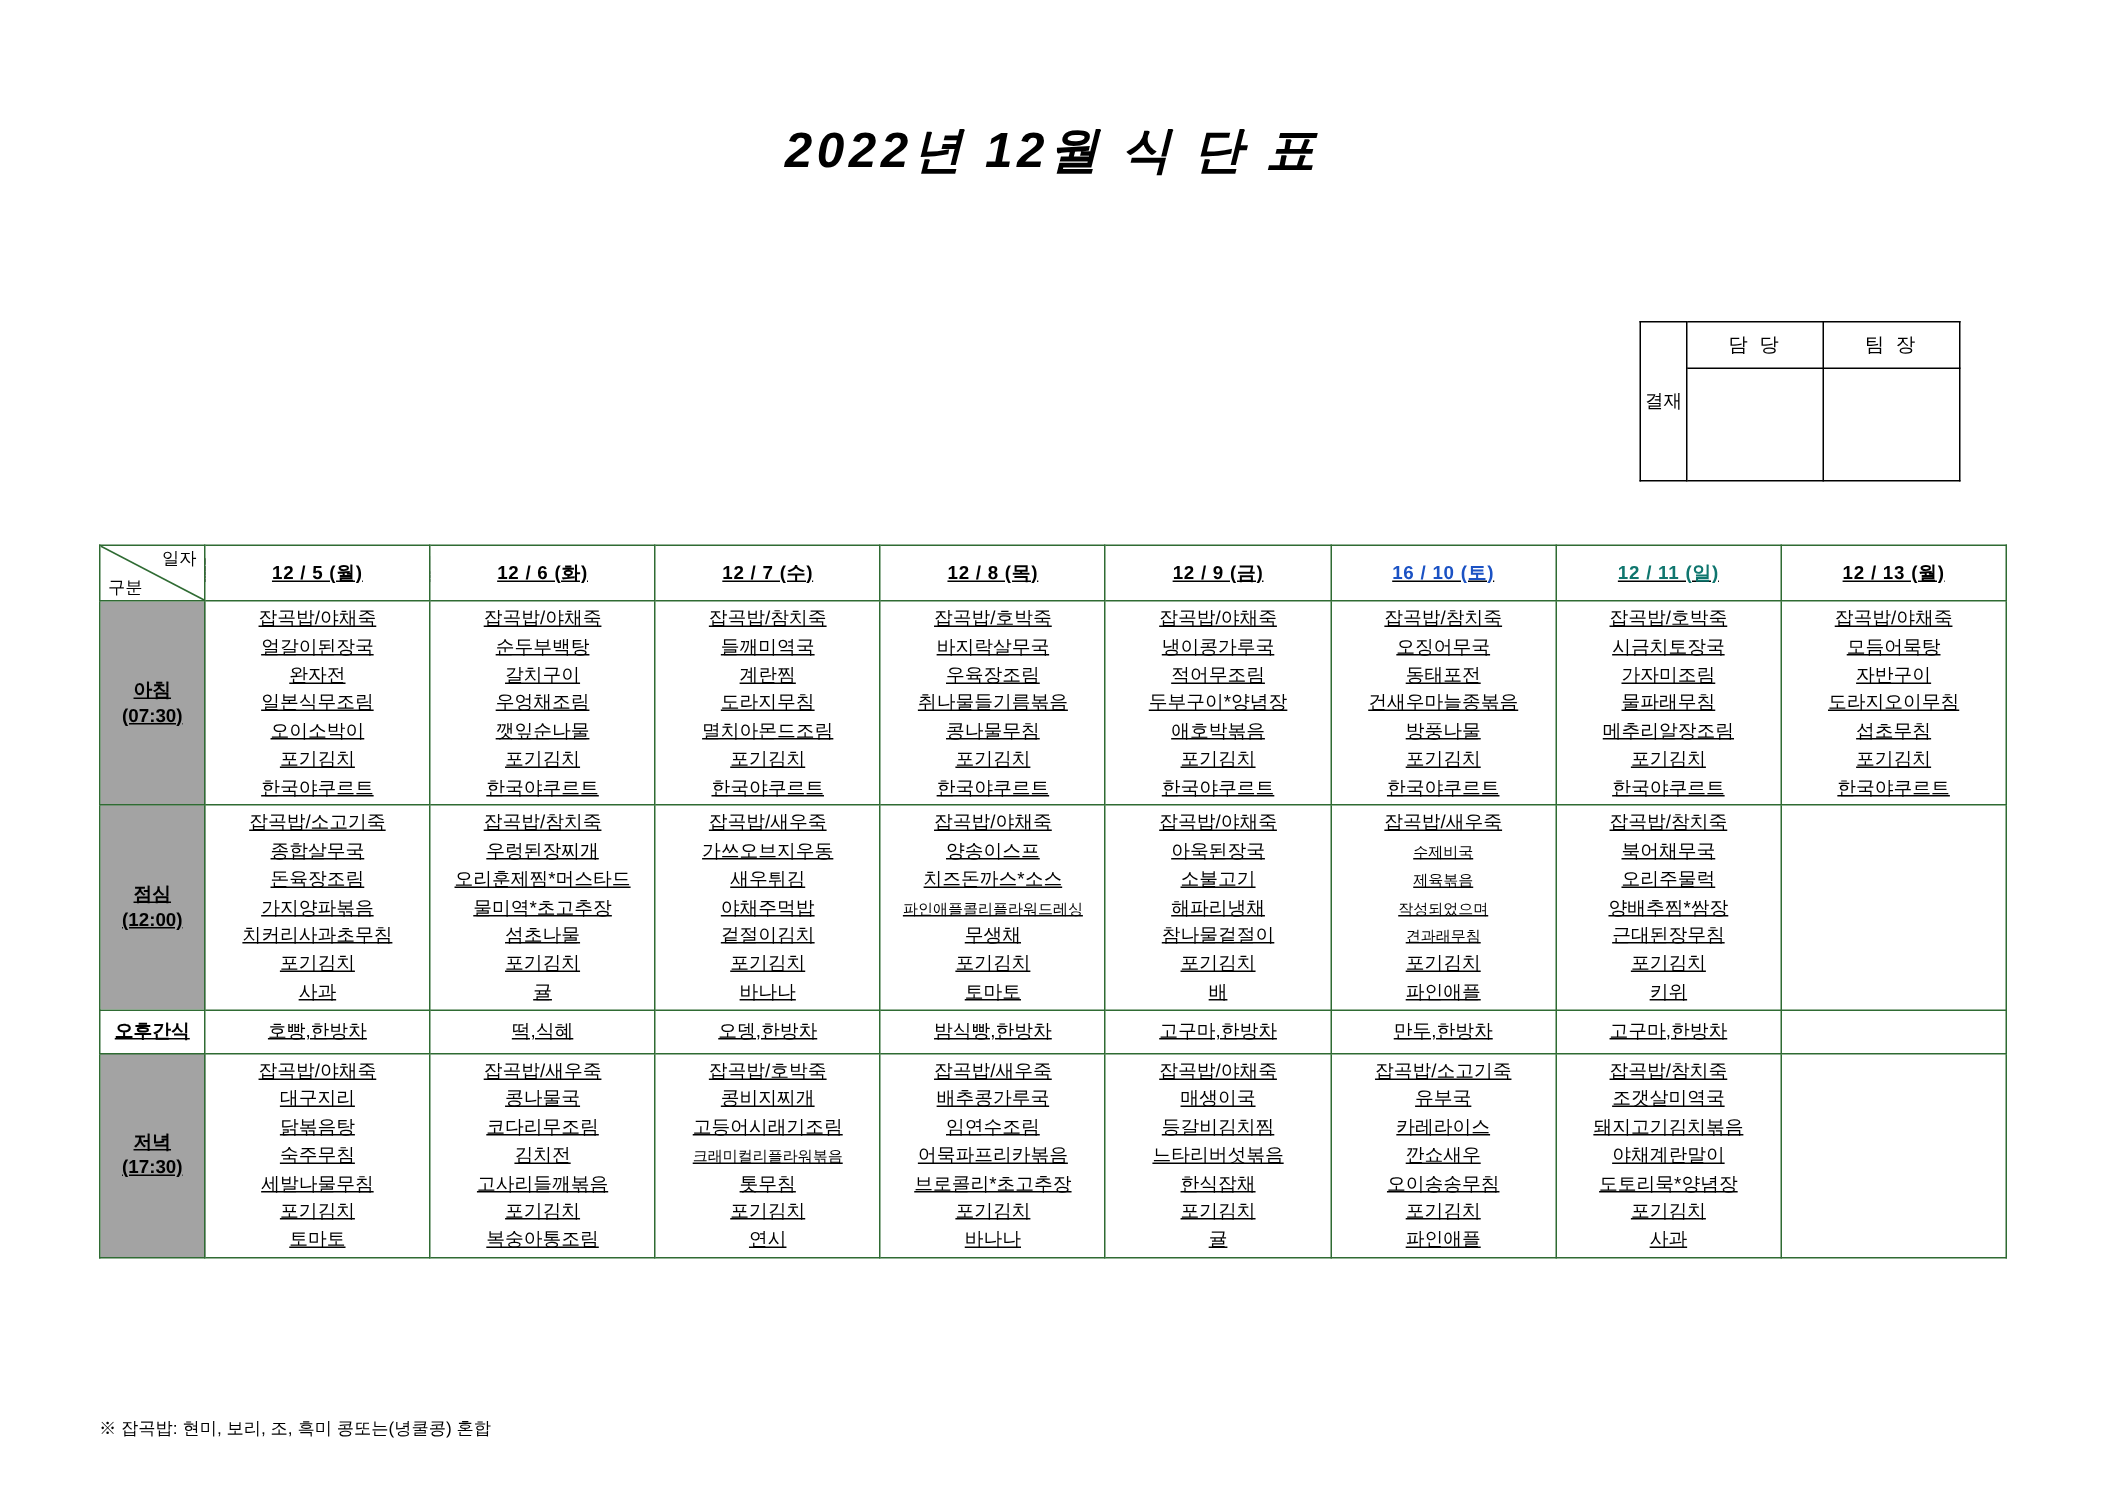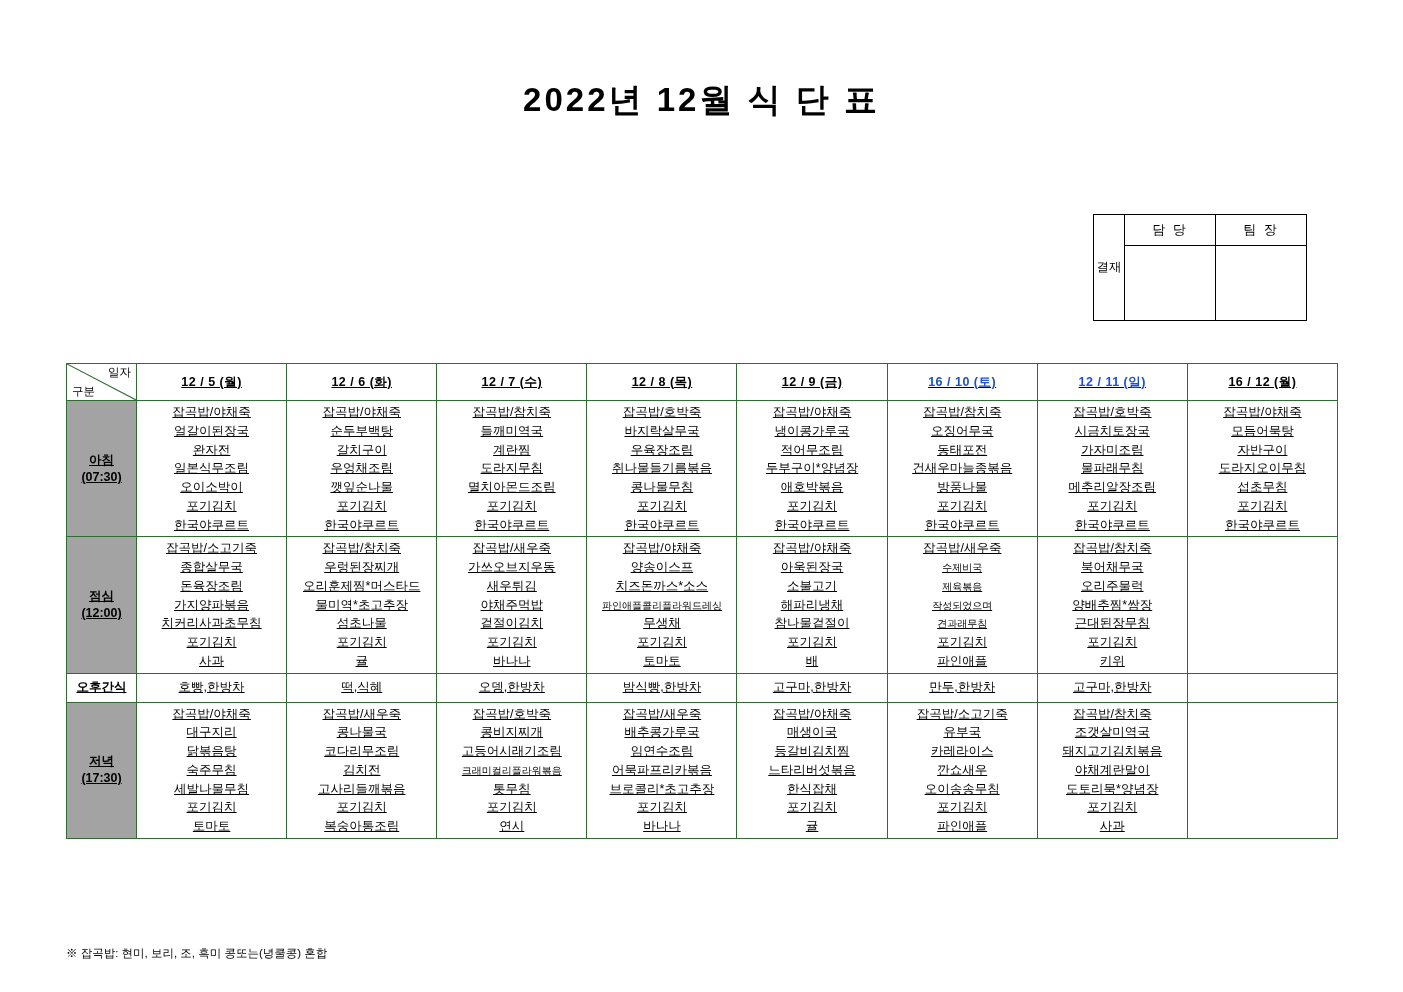--- a/index.html
+++ b/index.html
@@ -19,20 +19,21 @@
     position: relative;
     width: 1403px;
     height: 992px;
   }
   .title {
     text-align: center;
     font-size: 33px;
     font-weight: bold;
     letter-spacing: 3px;
     margin-top: 78px;
+    font-style: italic;
   }
   .approval-box {
     position: absolute;
     right: 96px;
     top: 136px;
     border-collapse: collapse;
   }
   .approval-box td {
     border: 1px solid #000;
     font-size: 13px;
@@ -104,21 +105,21 @@
     font-size: 11.5px;
   }
   td.dayhead {
     height: 32px;
     font-size: 15px;
     font-weight: bold;
     background: #ffffff;
     letter-spacing: 0.5px;
   }
   td.dayhead.sat { color: #1b52c4; }
-  td.dayhead.sun { color: #1d4ed8; }
+  td.dayhead.sun { color: #0f766e; }
   td.rowlabel {
     background: #a3a3a3;
     font-weight: bold;
     font-size: 13px;
     line-height: 1.35;
     width: 70px;
   }
   td.snacklabel {
     background: #ffffff;
     font-weight: bold;
@@ -186,21 +187,21 @@
             <span class="lbl-date">일자</span>
             <span class="lbl-div">구분</span>
           </td>
           <td class="dayhead">12 / 5 (월)</td>
           <td class="dayhead">12 / 6 (화)</td>
           <td class="dayhead">12 / 7 (수)</td>
           <td class="dayhead">12 / 8 (목)</td>
           <td class="dayhead">12 / 9 (금)</td>
           <td class="dayhead sat">16 / 10 (토)</td>
           <td class="dayhead sun">12 / 11 (일)</td>
-          <td class="dayhead">16 / 12 (월)</td>
+          <td class="dayhead">12 / 13 (월)</td>
         </tr>
         <tr>
           <td class="rowlabel">아침<br>(07:30)</td>
           <td class="meal">잡곡밥/야채죽<br>얼갈이된장국<br>완자전<br>일본식무조림<br>오이소박이<br>포기김치<br>한국야쿠르트</td>
           <td class="meal">잡곡밥/야채죽<br>순두부백탕<br>갈치구이<br>우엉채조림<br>깻잎순나물<br>포기김치<br>한국야쿠르트</td>
           <td class="meal">잡곡밥/참치죽<br>들깨미역국<br>계란찜<br>도라지무침<br>멸치아몬드조림<br>포기김치<br>한국야쿠르트</td>
           <td class="meal">잡곡밥/호박죽<br>바지락살무국<br>우육장조림<br>취나물들기름볶음<br>콩나물무침<br>포기김치<br>한국야쿠르트</td>
           <td class="meal">잡곡밥/야채죽<br>냉이콩가루국<br>적어무조림<br>두부구이*양념장<br>애호박볶음<br>포기김치<br>한국야쿠르트</td>
           <td class="meal">잡곡밥/참치죽<br>오징어무국<br>동태포전<br>건새우마늘종볶음<br>방풍나물<br>포기김치<br>한국야쿠르트</td>
           <td class="meal">잡곡밥/호박죽<br>시금치토장국<br>가자미조림<br>물파래무침<br>메추리알장조림<br>포기김치<br>한국야쿠르트</td>

